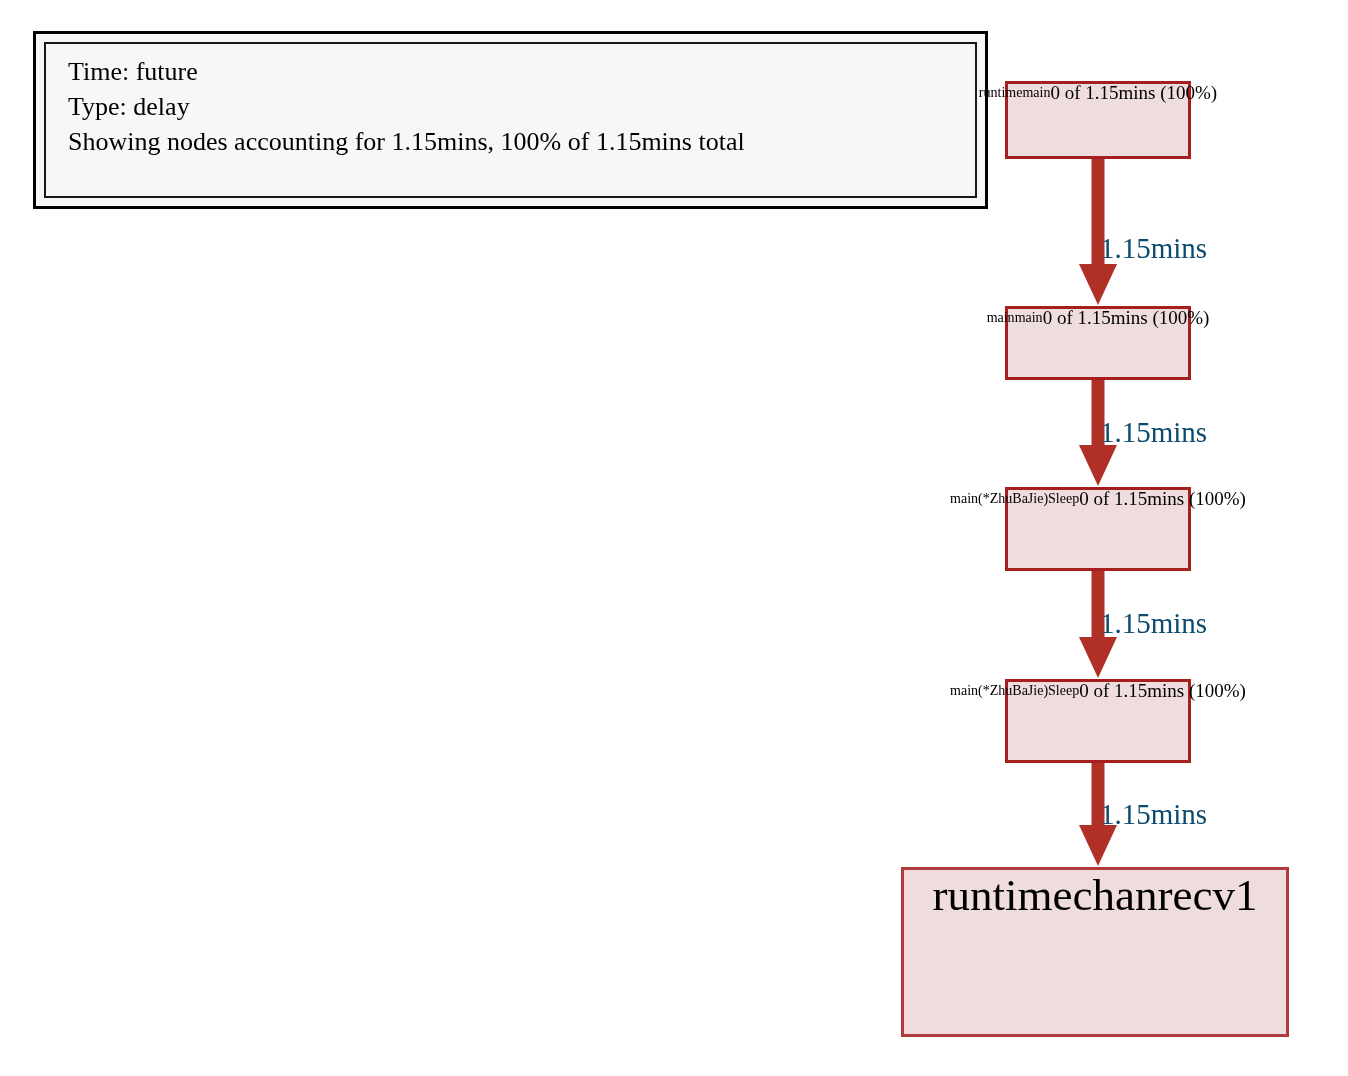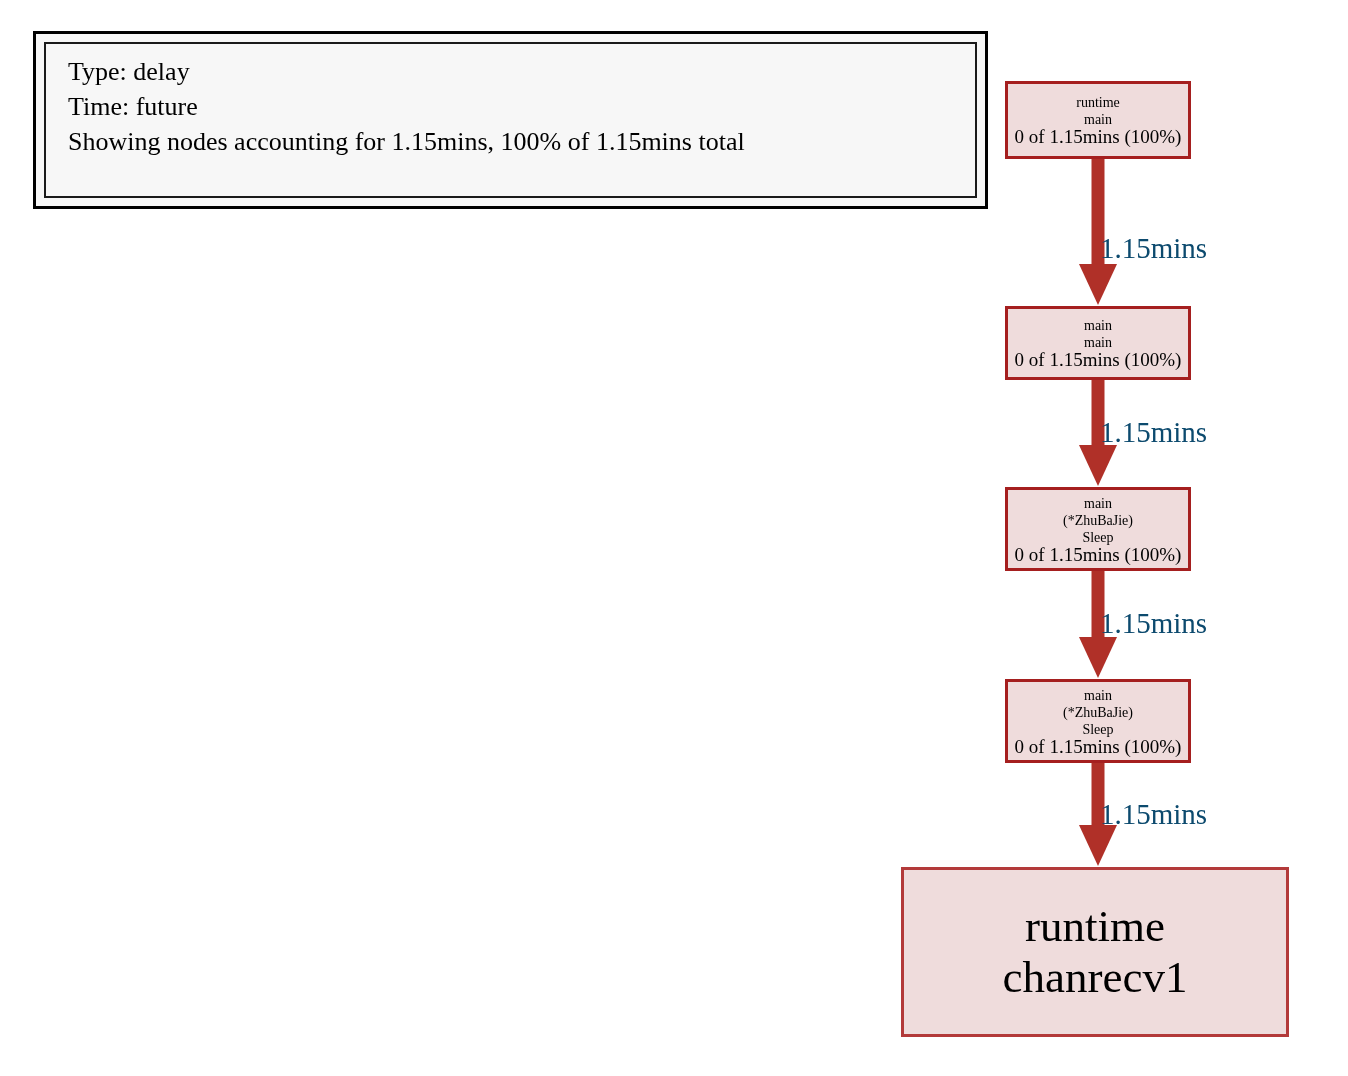--- a/index.html
+++ b/index.html
@@ -54,22 +54,21 @@
     color: #000000;
   }
 
   
   .node {
     position: absolute;
     box-sizing: border-box;
     background: #efdcdc;
     border: 3px solid #a51f1f;
     display: flex;
-    flex-direction: column;
-    align-items: center;
+    align-items: flex-start;
     justify-content: center;
     text-align: center;
   }
   .node .line {
     display: block;
     white-space: nowrap;
     color: #000000;
   }
 
   .node-small .line {
@@ -120,22 +119,22 @@
   #edge-label-3 { left: 1100px; top: 607px; }
   #edge-label-4 { left: 1100px; top: 798px; }
 </style>
 </head>
 <body>
 
 <div id="graph-root">
 
   <div class="legend-outer">
     <div class="legend-inner">
+      <div class="legend-line">Time: future</div>
       <div class="legend-line">Type: delay</div>
-      <div class="legend-line">Time: future</div>
       <div class="legend-line">Showing nodes accounting for 1.15mins, 100% of 1.15mins total</div>
     </div>
   </div>
 
   <svg id="edges" width="1348" height="1076" viewBox="0 0 1348 1076">
 
     <g>
       <line x1="1098" y1="159" x2="1098" y2="281" stroke="#b03028" stroke-width="13"></line>
       <polygon points="1098,305 1079,264 1117,264" fill="#b03028"></polygon>
     </g>

